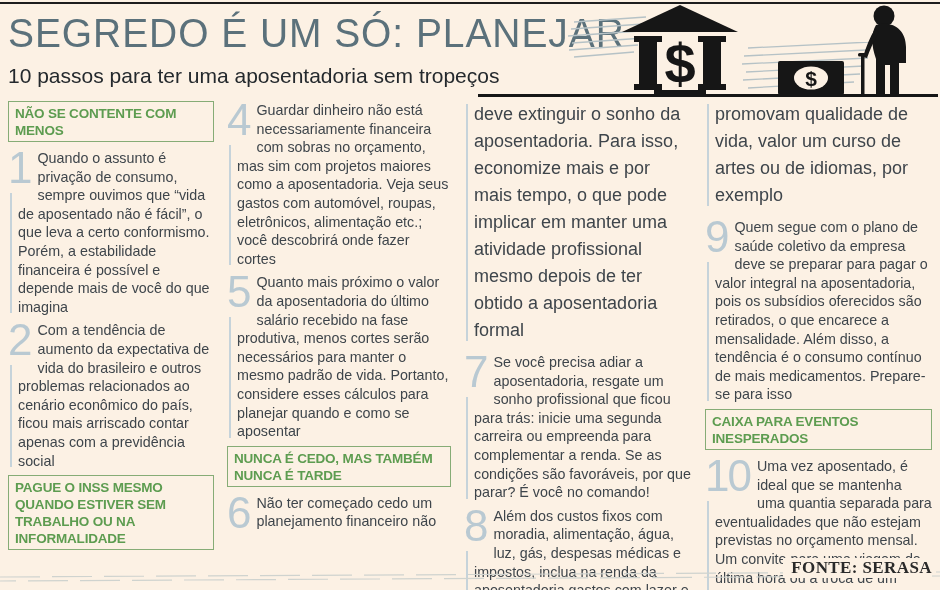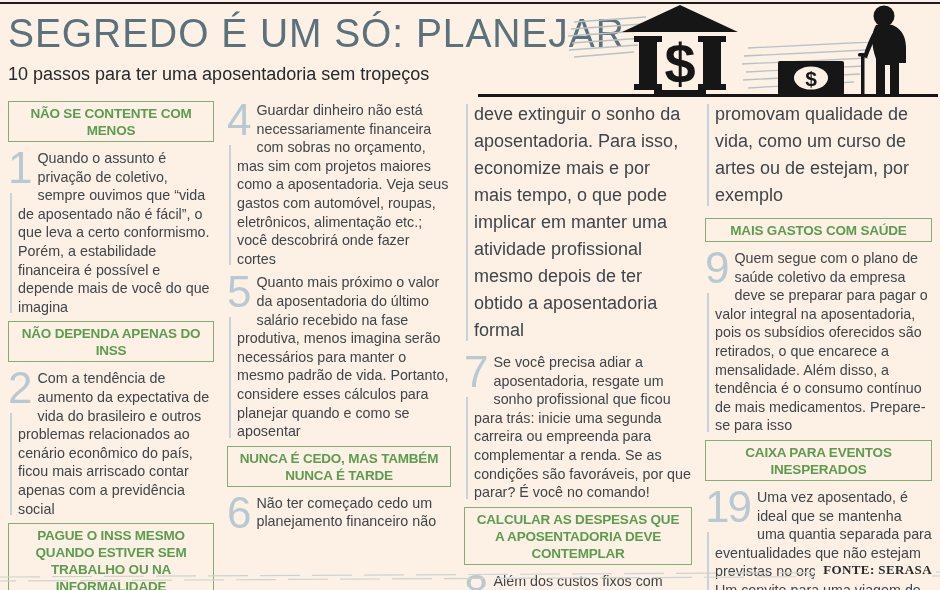--- a/index.html
+++ b/index.html
@@ -13,21 +13,21 @@
   }
   .top-rule { position:absolute; top:2px; left:0; width:940px; height:2px; background:#1d1d1d; }
 
   
   .masthead { position:absolute; top:10px; left:8px; width:600px; }
   .title {
     font-size:41px; font-weight:300; color:#5b717b;
     letter-spacing:1px; transform:scaleX(.95); transform-origin:left;
     white-space:nowrap;
   }
-  .subtitle { margin-top:7px; font-size:18px; color:#24292d; }
+  .subtitle { margin-top:7px; font-size:21px; color:#24292d; }
 
   
   .scene { position:absolute; top:0; right:0; width:480px; height:100px; }
   .speed-lines { position:absolute; }
   .speed-lines.left  { left:108px; top:16px; }
   .speed-lines.right { left:282px; top:42px; }
   .bank   { position:absolute; left:158px; top:5px; }
   .bill   { position:absolute; left:318px; top:61px; }
   .person { position:absolute; left:392px; top:5px; }
   .ground { position:absolute; left:18px; top:94px; width:460px; height:3px; background:#161616; }
@@ -38,21 +38,20 @@
     display:grid; grid-template-columns:206px 224px 228px 1fr; column-gap:13px;
   }
   .col { display:flex; flex-direction:column; }
 
   .step { margin-bottom:5px; }
   .step-head {
     border:1.5px solid #86ac76; color:#5d9c50;
     font-weight:bold; font-size:13.5px; line-height:17px;
     letter-spacing:-0.2px; padding:3px 6px 2px; margin-bottom:7px;
     text-transform:uppercase;
-    text-align:center;
   }
   .step-body { position:relative; padding-left:10px; font-size:14.3px; line-height:18.6px; }
   .step-body::before {
     content:""; position:absolute; left:2px; top:44px; bottom:3px;
     width:2px; background:#c6d3da;
   }
   .step-num {
     float:left; font-weight:200; font-size:44px; line-height:38px;
     color:#b9c9d2; margin:0 7px 0 -10px; letter-spacing:-2px;
   }
@@ -60,21 +59,21 @@
   .cont::before {
     content:""; position:absolute; left:2px; top:3px; bottom:3px;
     width:2px; background:#c6d3da;
   }
 
   
   .bottom-wavy { position:absolute; left:0; bottom:6px; width:940px; }
   .source {
     position:absolute; right:8px; bottom:12px;
     font-family:"Liberation Serif", serif; font-weight:bold;
-    font-size:13px; letter-spacing:.4px; color:#2a2a2a;
+    font-size:17px; letter-spacing:.4px; color:#2a2a2a;
     background:#fcf1e4; padding-left:8px;
   }
 </style>
 </head>
 <body>
 
 <div class="top-rule"></div>
 
 <div class="masthead">
   <div class="title">SEGREDO É UM SÓ: PLANEJAR</div>
@@ -129,25 +128,24 @@
   <div class="ground"></div>
 </div>
 
 <div class="content">
 
   <div class="col">
     <section class="step">
       <div class="step-head">NÃO SE CONTENTE COM MENOS</div>
       <div class="step-body">
         <span class="step-num">1</span>
-        <span>Quando o assunto é privação de coletivo, sempre ouvimos que “vida de aposentado não é fácil”, o que leva a certo conformismo. Porém, a estabilidade financeira é possível e depende mais de você do que imagina</span>
-      </div>
-    </section>
-    <section class="step">
-      <div class="step-head">NÃO DEPENDA APENAS DO INSS</div>
+        <span>Quando o assunto é privação de consumo, sempre ouvimos que “vida de aposentado não é fácil”, o que leva a certo conformismo. Porém, a estabilidade financeira é possível e depende mais de você do que imagina</span>
+      </div>
+    </section>
+    <section class="step">
       <div class="step-body">
         <span class="step-num">2</span>
         <span>Com a tendência de aumento da expectativa de vida do brasileiro e outros problemas relacionados ao cenário econômico do país, ficou mais arriscado contar apenas com a previdência social</span>
       </div>
     </section>
     <section class="step">
       <div class="step-head">PAGUE O INSS MESMO QUANDO ESTIVER SEM TRABALHO OU NA INFORMALIDADE</div>
 
     </section>
 
@@ -156,21 +154,21 @@
   <div class="col">
     <section class="step">
       <div class="step-body">
         <span class="step-num">4</span>
         <span>Guardar dinheiro não está necessariamente financeira com sobras no orçamento, mas sim com projetos maiores como a aposentadoria. Veja seus gastos com automóvel, roupas, eletrônicos, alimentação etc.; você descobrirá onde fazer cortes</span>
       </div>
     </section>
     <section class="step">
       <div class="step-body">
         <span class="step-num">5</span>
-        <span>Quanto mais próximo o valor da aposentadoria do último salário recebido na fase produtiva, menos imagina serão necessários para manter o mesmo padrão de vida. Portanto, considere esses cálculos para planejar quando e como se aposentar</span>
+        <span>Quanto mais próximo o valor da aposentadoria do último salário recebido na fase produtiva, menos cortes serão necessários para manter o mesmo padrão de vida. Portanto, considere esses cálculos para planejar quando e como se aposentar</span>
       </div>
     </section>
     <section class="step">
       <div class="step-head">NUNCA É CEDO, MAS TAMBÉM NUNCA É TARDE</div>
       <div class="step-body">
         <span class="step-num">6</span>
         <span>Não ter começado cedo um planejamento financeiro não</span>
       </div>
     </section>
   </div>
@@ -179,43 +177,41 @@
     <div class="cont">
       <span>deve extinguir o sonho da aposentadoria. Para isso, economize mais e por mais tempo, o que pode implicar em manter uma atividade profissional mesmo depois de ter obtido a aposentadoria formal</span>
     </div>
     <section class="step">
       <div class="step-body">
         <span class="step-num">7</span>
         <span>Se você precisa adiar a aposentadoria, resgate um sonho profissional que ficou para trás: inicie uma segunda carreira ou empreenda para complementar a renda. Se as condições são favoráveis, por que parar? É você no comando!</span>
       </div>
     </section>
     <section class="step">
-      <div class="step-head">CALCULAR AS DESPESAS QUE A APOSENTADORIA DEVE CONTEMPLAR</div>
       <div class="step-body">
         <span class="step-num">8</span>
         <span>Além dos custos fixos com moradia, alimentação, água, luz, gás, despesas médicas e impostos, inclua na renda da aposentadoria gastos com lazer e atividades qu</span>
       </div>
     </section>
   </div>
 
   <div class="col">
     <div class="cont">
-      <span>promovam qualidade de vida, como um curso de artes ou de estejam, por exemplo</span>
+      <span>promovam qualidade de vida, valor um curso de artes ou de idiomas, por exemplo</span>
     </div>
     <section class="step">
-      <div class="step-head">MAIS GASTOS COM SAÚDE</div>
       <div class="step-body">
         <span class="step-num">9</span>
         <span>Quem segue com o plano de saúde coletivo da empresa deve se preparar para pagar o valor integral na aposentadoria, pois os subsídios oferecidos são retirados, o que encarece a mensalidade. Além disso, a tendência é o consumo contínuo de mais medicamentos. Prepare-se para isso</span>
       </div>
     </section>
     <section class="step">
       <div class="step-head">CAIXA PARA EVENTOS INESPERADOS</div>
       <div class="step-body">
-        <span class="step-num">19</span>
+        <span class="step-num">10</span>
         <span>Uma vez aposentado, é ideal que se mantenha uma quantia separada para eventualidades que não estejam previstas no orçamento mensal. Um convite para uma viagem de última hora ou a troca de um carro também podem encontrar recursos no caixa voltado aos eventos inesperado</span>
       </div>
     </section>
   </div>
 </div>
 
 <svg class="bottom-wavy" width="940" height="16" viewBox="0 0 940 16">
   <path d="M0 9 L940 4" stroke="#cfd3cf" stroke-width="1.2" fill="none" stroke-dasharray="40 12"></path>
   <path d="M0 13 L940 8" stroke="#cfd3cf" stroke-width="1.2" fill="none" stroke-dasharray="40 12" stroke-dashoffset="24"></path>
 </svg>

